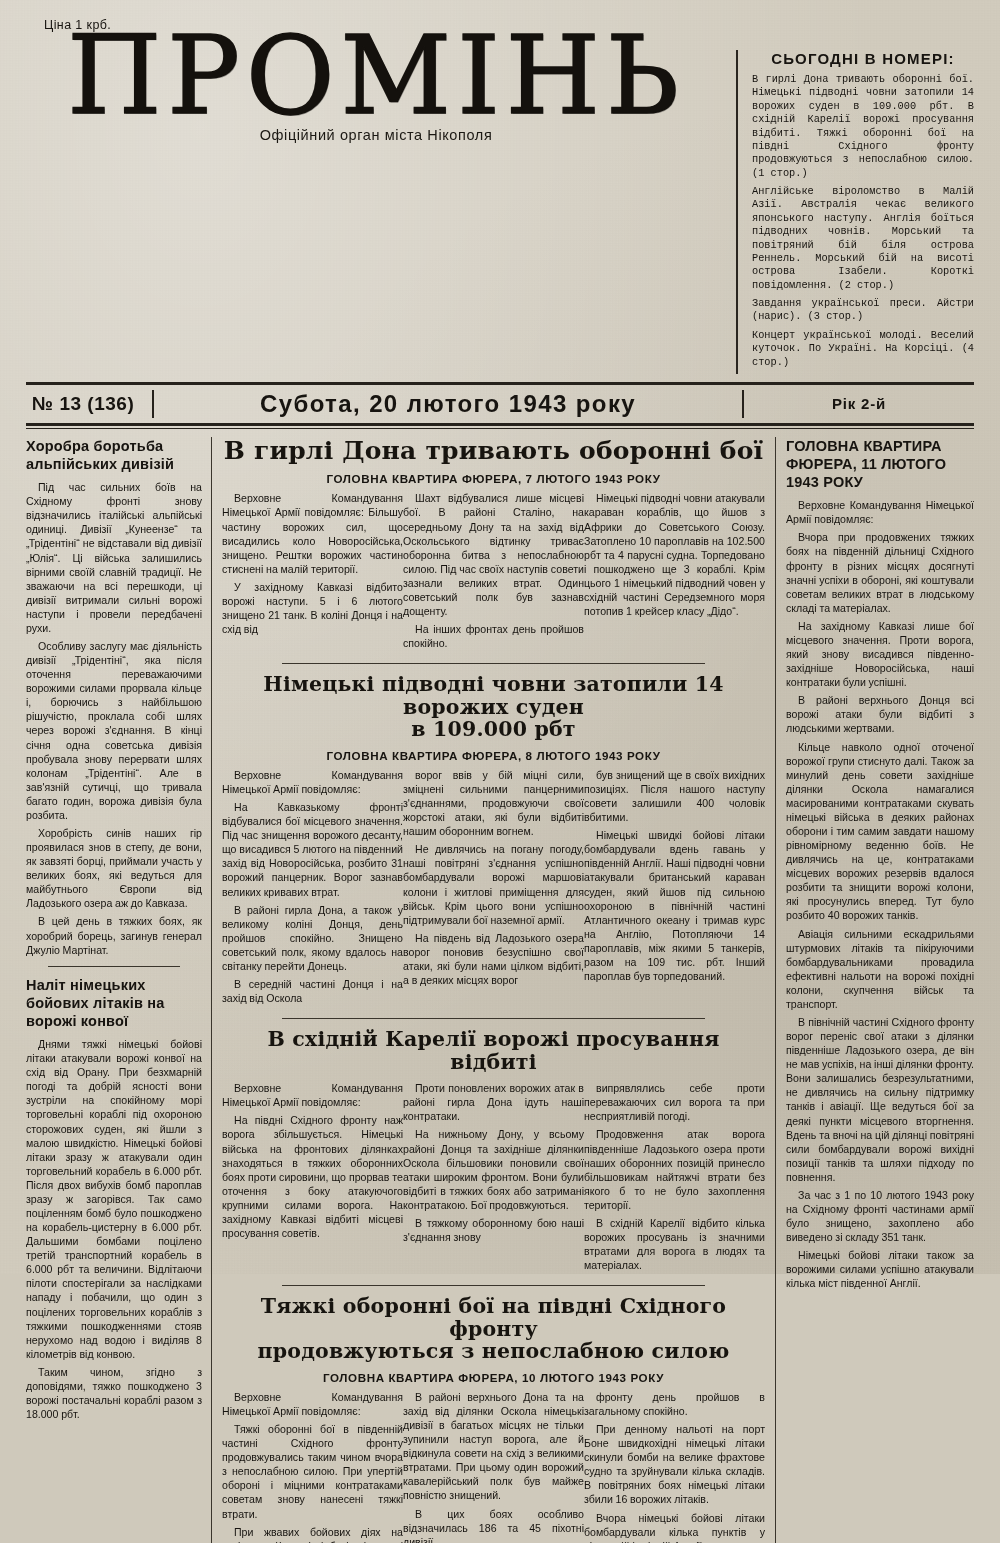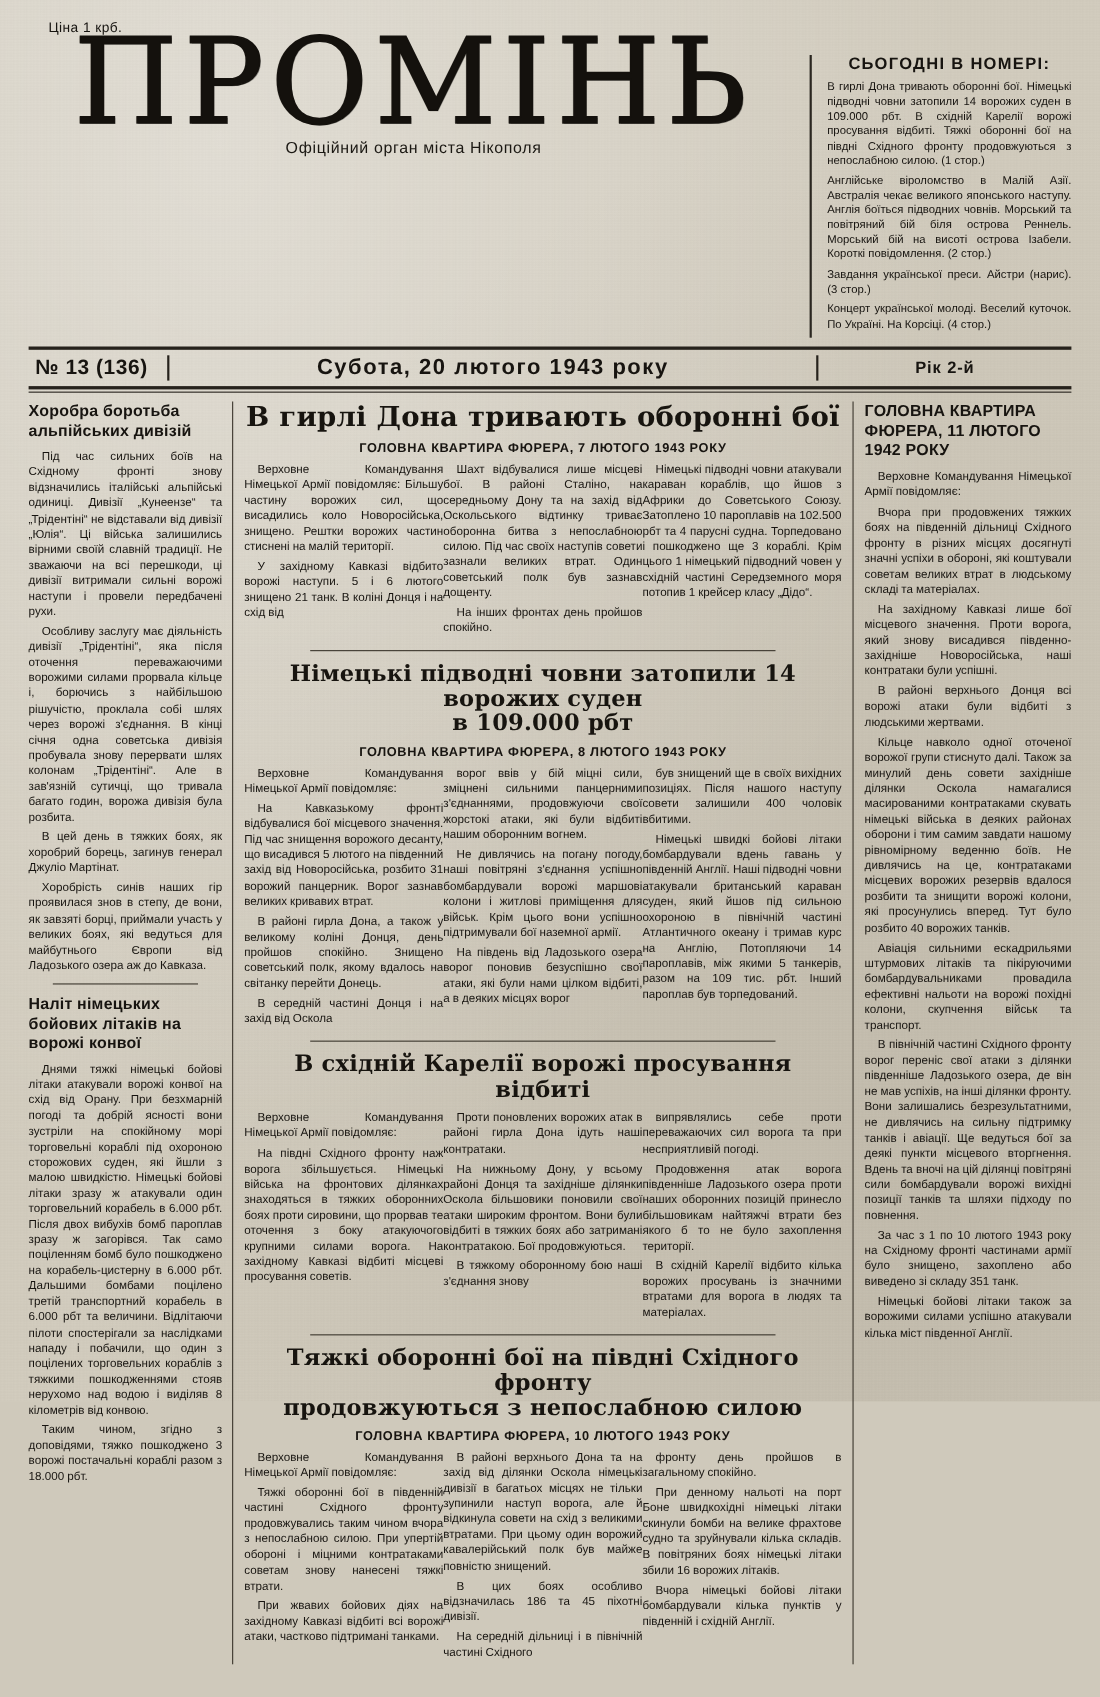--- a/index.html
+++ b/index.html
@@ -85,20 +85,21 @@
     font-size: 15px;
     letter-spacing: 1.2px;
     margin-bottom: 6px;
   }
   .today-p {
     font-size: 10.3px;
     line-height: 1.3;
     text-align: justify;
     margin: 0 0 5px 0;
     hyphens: auto;
+    font-family: Liberation Mono, monospace;
   }
 
   
   .rule-thick {
     border-top: 3px solid #26221c;
     margin: 8px 0 0 0;
   }
   .issuebar {
     display: flex;
     align-items: center;
@@ -107,21 +108,21 @@
   }
   .issuebar .num {
     flex: 0 0 120px;
     font-size: 19px;
     letter-spacing: .5px;
     padding-left: 6px;
   }
   .issuebar .date {
     flex: 1 1 auto;
     text-align: center;
-    font-size: 20px;
+    font-size: 24px;
     letter-spacing: 1.4px;
     border-left: 2px solid #26221c;
     border-right: 2px solid #26221c;
     margin: 0 0;
   }
   .issuebar .year {
     flex: 0 0 230px;
     text-align: center;
     font-size: 15px;
     letter-spacing: .8px;
@@ -244,22 +245,22 @@
 
     <div class="body">
 
       <div class="col-left">
         <div class="hl">
           <span>Хоробра боротьба</span><br>
           <span class="ul">альпійських дивізій</span>
         </div>
         <p class="t">Під час сильних боїв на Східному фронті знову відзначились італійські альпійські одиниці. Дивізії „Кунеензе“ та „Трідентіні“ не відставали від дивізії „Юлія“. Ці війська залишились вірними своїй славній традиції. Не зважаючи на всі перешкоди, ці дивізії витримали сильні ворожі наступи і провели передбачені рухи.</p>
         <p class="t">Особливу заслугу має діяльність дивізії „Трідентіні“, яка після оточення переважаючими ворожими силами прорвала кільце і, борючись з найбільшою рішучістю, проклала собі шлях через ворожі з'єднання. В кінці січня одна советська дивізія пробувала знову перервати шлях колонам „Трідентіні“. Але в зав'язній сутичці, що тривала багато годин, ворожа дивізія була розбита.</p>
+        <p class="t">Хоробрість синів наших гір проявилася знов в степу, де вони, як завзяті борці, приймали участь у великих боях, які ведуться для майбутнього Європи від Ладозького озера аж до Кавказа.</p>
         <p class="t">В цей день в тяжких боях, як хоробрий борець, загинув генерал Джуліо Мартінат.</p>
-        <p class="t">Хоробрість синів наших гір проявилася знов в степу, де вони, як завзяті борці, приймали участь у великих боях, які ведуться для майбутнього Європи від Ладозького озера аж до Кавказа.</p>
 
         <div class="sep"></div>
 
         <div class="hl">
           <span>Наліт німецьких</span><br>
           <span>бойових літаків на</span><br>
           <span>ворожі конвої</span>
         </div>
         <p class="t">Днями тяжкі німецькі бойові літаки атакували ворожі конвої на схід від Орану. При безхмарній погоді та добрій ясності вони зустріли на спокійному морі торговельні кораблі під охороною сторожових суден, які йшли з малою швидкістю. Німецькі бойові літаки зразу ж атакували один торговельний корабель в 6.000 рбт. Після двох вибухів бомб пароплав зразу ж загорівся. Так само поціленням бомб було пошкоджено на корабель-цистерну в 6.000 рбт. Дальшими бомбами поцілено третій транспортний корабель в 6.000 рбт та величини. Відлітаючи пілоти спостерігали за наслідками нападу і побачили, що один з поцілених торговельних кораблів з тяжкими пошкодженнями стояв нерухомо над водою і виділяв 8 кілометрів від конвою.</p>
         <p class="t">Таким чином, згідно з доповідями, тяжко пошкоджено 3 ворожі постачальні кораблі разом з 18.000 рбт.</p>
@@ -351,21 +352,21 @@
             <p class="t">При денному нальоті на порт Боне швидкохідні німецькі літаки скинули бомби на велике фрахтове судно та зруйнували кілька складів. В повітряних боях німецькі літаки збили 16 ворожих літаків.</p>
             <p class="t">Вчора німецькі бойові літаки бомбардували кілька пунктів у південній і східній Англії.</p>
           </div>
         </div>
       </div>
 
       <div class="col-right">
         <div class="hl">
           <span>ГОЛОВНА КВАРТИРА</span><br>
           <span>ФЮРЕРА, 11 ЛЮТОГО</span><br>
-          <span>1942 РОКУ</span>
+          <span>1943 РОКУ</span>
         </div>
         <p class="t">Верховне Командування Німецької Армії повідомляє:</p>
         <p class="t">Вчора при продовжених тяжких боях на південній дільниці Східного фронту в різних місцях досягнуті значні успіхи в обороні, які коштували советам великих втрат в людському складі та матеріалах.</p>
         <p class="t">На західному Кавказі лише бої місцевого значення. Проти ворога, який знову висадився південно-західніше Новоросійська, наші контратаки були успішні.</p>
         <p class="t">В районі верхнього Донця всі ворожі атаки були відбиті з людськими жертвами.</p>
         <p class="t">Кільце навколо одної оточеної ворожої групи стиснуто далі. Також за минулий день совети західніше ділянки Оскола намагалися масированими контратаками скувать німецькі війська в деяких районах оборони і тим самим завдати нашому рівномірному веденню боїв. Не дивлячись на це, контратаками місцевих ворожих резервів вдалося розбити та знищити ворожі колони, які просунулись вперед. Тут було розбито 40 ворожих танків.</p>
         <p class="t">Авіація сильними ескадрильями штурмових літаків та пікіруючими бомбардувальниками провадила ефективні нальоти на ворожі похідні колони, скупчення військ та транспорт.</p>
         <p class="t">В північній частині Східного фронту ворог переніс свої атаки з ділянки південніше Ладозького озера, де він не мав успіхів, на інші ділянки фронту. Вони залишались безрезультатними, не дивлячись на сильну підтримку танків і авіації. Ще ведуться бої за деякі пункти місцевого вторгнення. Вдень та вночі на цій ділянці повітряні сили бомбардували ворожі вихідні позиції танків та шляхи підходу по повнення.</p>
         <p class="t">За час з 1 по 10 лютого 1943 року на Східному фронті частинами армії було знищено, захоплено або виведено зі складу 351 танк.</p>
         <p class="t">Німецькі бойові літаки також за ворожими силами успішно атакували кілька міст південної Англії.</p>

